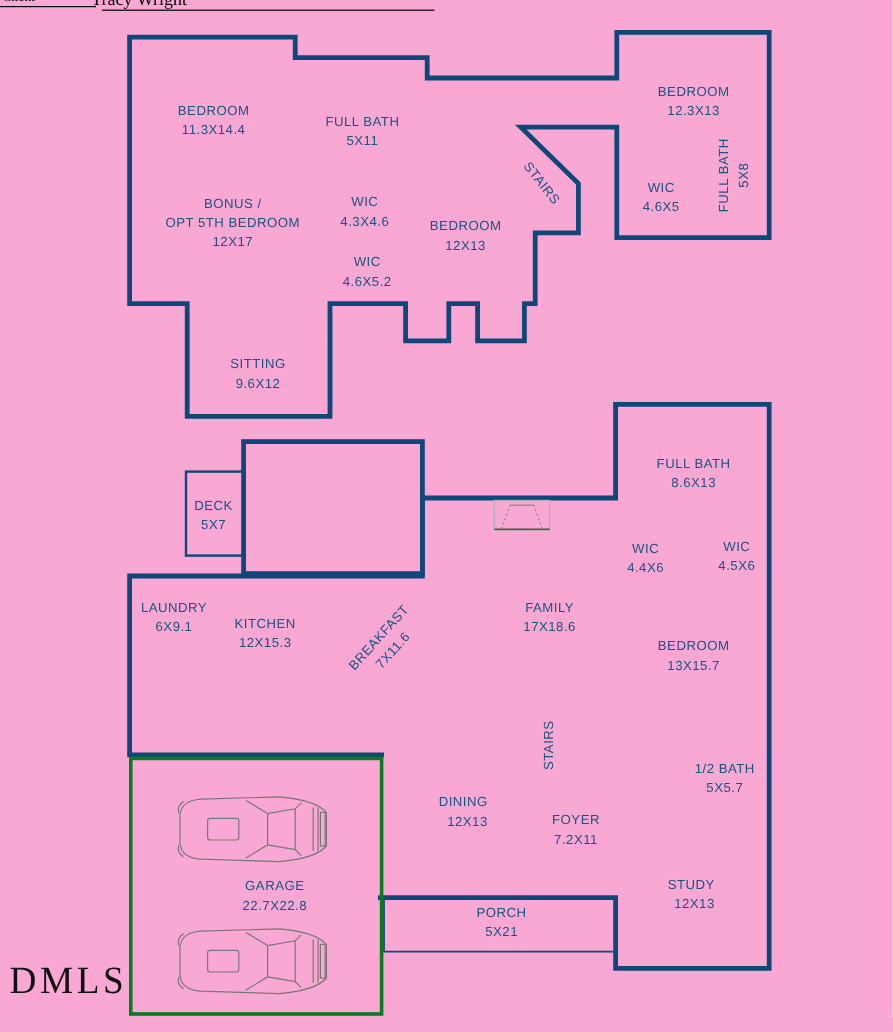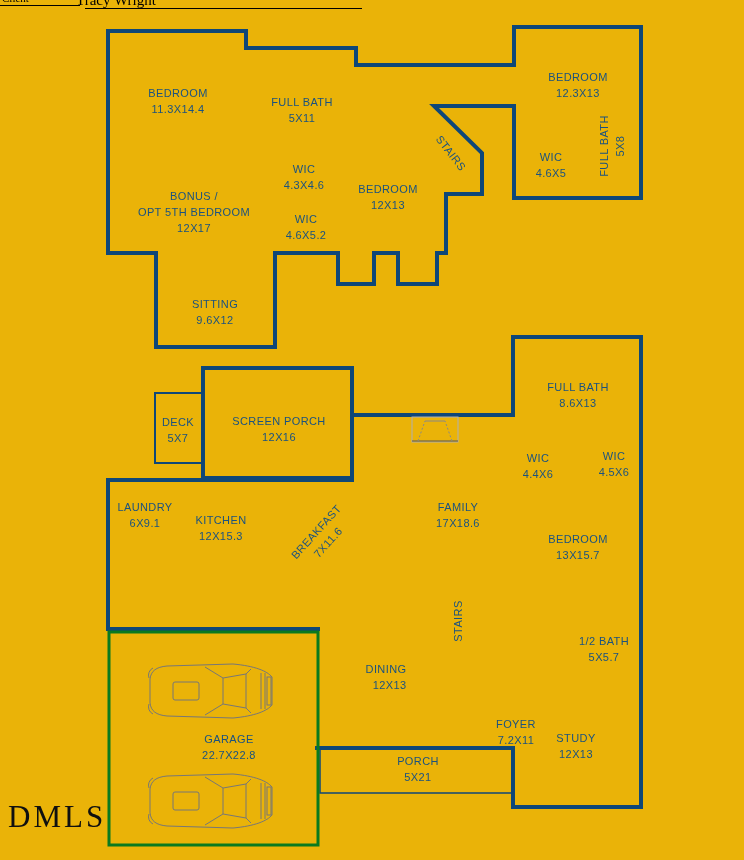--- a/index.html
+++ b/index.html
@@ -1,17 +1,17 @@
 <!DOCTYPE html>
 <html><head>
 <meta charset="utf-8">
 <style>
   html,body{margin:0;padding:0;background:#fff;}
   #page{
-    position:relative;width:744px;height:860px;background:#eab308;
+    position:relative;width:744px;height:860px;background:#f9a8d4;
     overflow:hidden;font-family:"Liberation Sans",sans-serif;
   }
   svg.layer{position:absolute;left:0;top:0;pointer-events:none;}
   
   .room{
     position:absolute;transform:translate(-50%,-50%);
     text-align:center;font-size:11px;line-height:16px;
     color:#1a5280;letter-spacing:.4px;white-space:nowrap;
   }
   .room.rot-cw{transform:translate(-50%,-50%) rotate(52deg);}
@@ -91,21 +91,21 @@
   </svg>
 
   <div class="room" style="left:178px;top:101px;">
     <div>BEDROOM</div>
     <div>11.3X14.4</div>
   </div>
   <div class="room" style="left:302px;top:110px;">
     <div>FULL BATH</div>
     <div>5X11</div>
   </div>
-  <div class="room" style="left:194px;top:186px;margin-top:26px;">
+  <div class="room" style="left:194px;top:186px;">
     <div>BONUS /</div>
     <div>OPT 5TH BEDROOM</div>
     <div>12X17</div>
   </div>
   <div class="room" style="left:304px;top:177px;">
     <div>WIC</div>
     <div>4.3X4.6</div>
   </div>
   <div class="room" style="left:388px;top:197px;">
     <div>BEDROOM</div>
@@ -132,24 +132,20 @@
   </div>
   <div class="room rot-ccw" style="left:612px;top:146px;">
     <div>FULL BATH</div>
     <div>5X8</div>
   </div>
 
   <div class="room" style="left:178px;top:430px;">
     <div>DECK</div>
     <div>5X7</div>
   </div>
-  <div class="room" style="left:279px;top:429px;">
-    <div>SCREEN PORCH</div>
-    <div>12X16</div>
-  </div>
   <div class="room" style="left:578px;top:395px;">
     <div>FULL BATH</div>
     <div>8.6X13</div>
   </div>
   <div class="room" style="left:538px;top:466px;">
     <div>WIC</div>
     <div>4.4X6</div>
   </div>
   <div class="room" style="left:614px;top:464px;">
     <div>WIC</div>
@@ -175,29 +171,29 @@
     <div>BEDROOM</div>
     <div>13X15.7</div>
   </div>
   <div class="room rot-ccw" style="left:458px;top:621px;">
     <div>STAIRS</div>
   </div>
   <div class="room" style="left:386px;top:677px;text-align:right;">
     <div>DINING</div>
     <div>12X13</div>
   </div>
-  <div class="room" style="left:480px;top:732px;margin-left:36px;">
+  <div class="room" style="left:480px;top:692px;">
     <div>FOYER</div>
     <div>7.2X11</div>
   </div>
   <div class="room" style="left:604px;top:649px;">
     <div>1/2 BATH</div>
     <div>5X5.7</div>
   </div>
-  <div class="room" style="left:576px;top:746px;">
+  <div class="room" style="left:576px;top:746px;text-align:right;">
     <div>STUDY</div>
     <div>12X13</div>
   </div>
   <div class="room" style="left:418px;top:769px;text-align:center;">
     <div>PORCH</div>
     <div>5X21</div>
   </div>
   <div class="room" style="left:213px;top:747px;margin-left:16px;">
     <div>GARAGE</div>
     <div>22.7X22.8</div>

